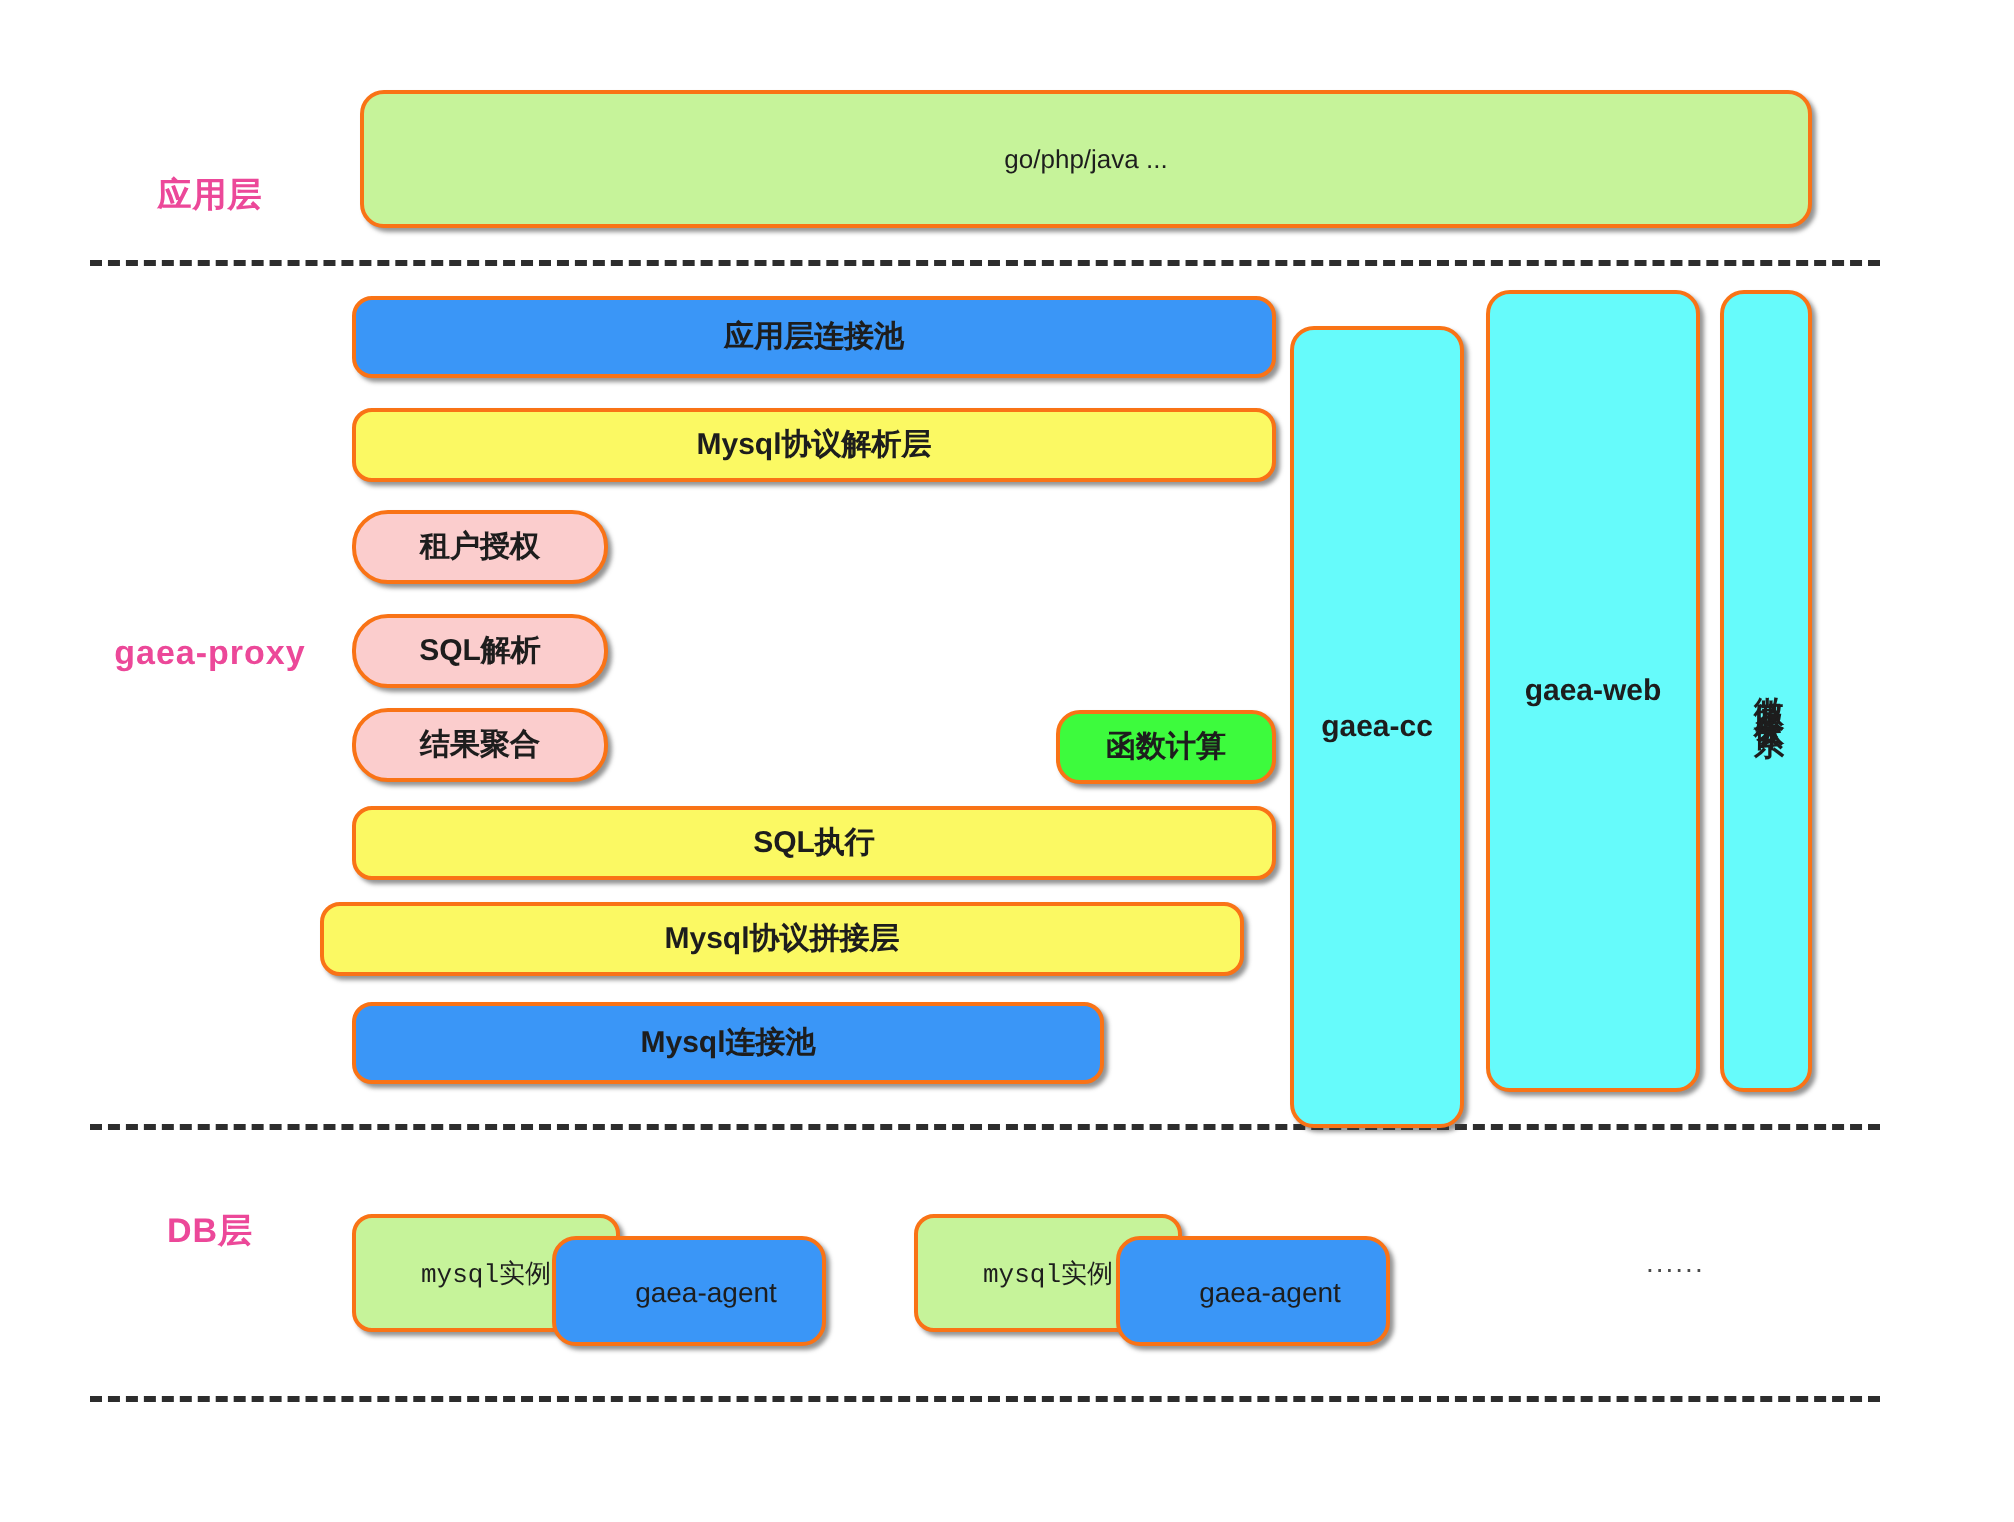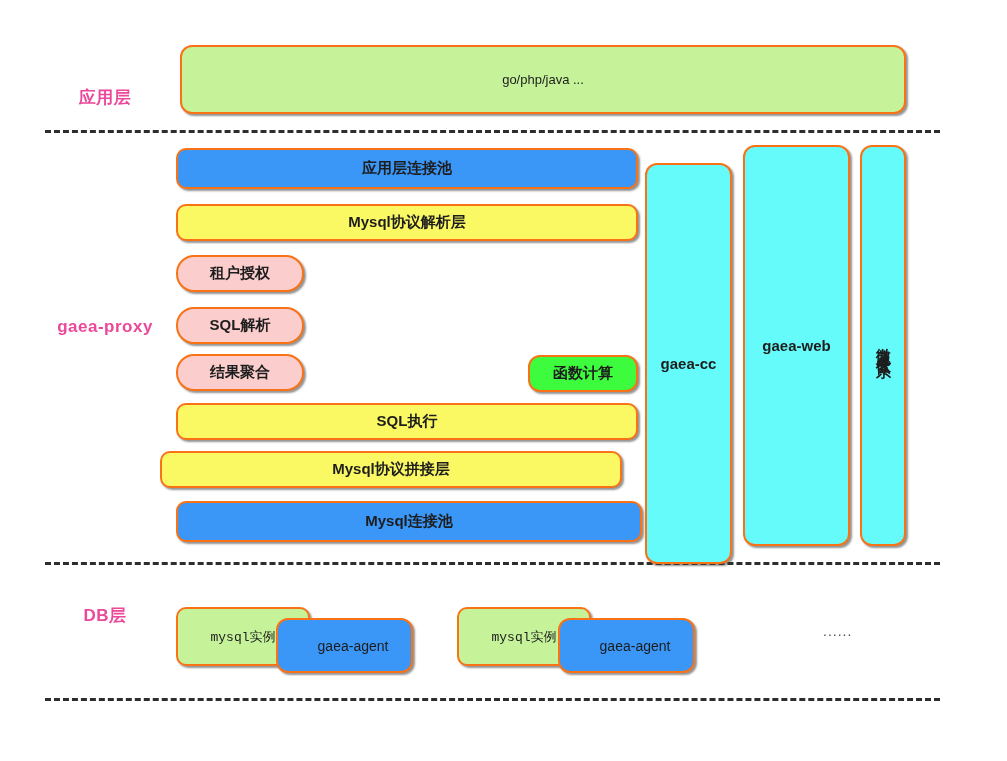--- a/index.html
+++ b/index.html
@@ -134,21 +134,21 @@
 
   <div class="box box-pink" style="left:176px; top:354px; width:128px; height:37px;">结果聚合</div>
 
 
   <div class="box box-brightgreen" style="left:528px; top:355px; width:110px; height:37px;">函数计算</div>
 
   <div class="box box-yellow" style="left:176px; top:403px; width:462px; height:37px;">SQL执行</div>
 
   <div class="box box-yellow" style="left:160px; top:451px; width:462px; height:37px;">Mysql协议拼接层</div>
 
-  <div class="box box-blue" style="left:176px; top:501px; width:466px; height:41px;text-align:right;">Mysql连接池</div>
+  <div class="box box-blue" style="left:176px; top:501px; width:376px; height:41px;text-align:right;">Mysql连接池</div>
 
   <div class="box box-cyan" style="left:645px; top:145px; width:87px; height:401px;margin-top:18px;">gaea-cc</div>
 
   <div class="box box-cyan" style="left:743px; top:145px; width:107px; height:401px;">gaea-web</div>
 
   <div class="box box-cyan-vertical" style="left:860px; top:145px; width:46px; height:401px;">微服务体系</div>
 
   <div class="box box-mysql-inst" style="left:176px; top:583px; width:134px; height:59px;">mysql实例</div>
   <div class="box box-agent" style="left:276px; top:618px; width:137px; height:55px;">gaea-agent</div>
 

